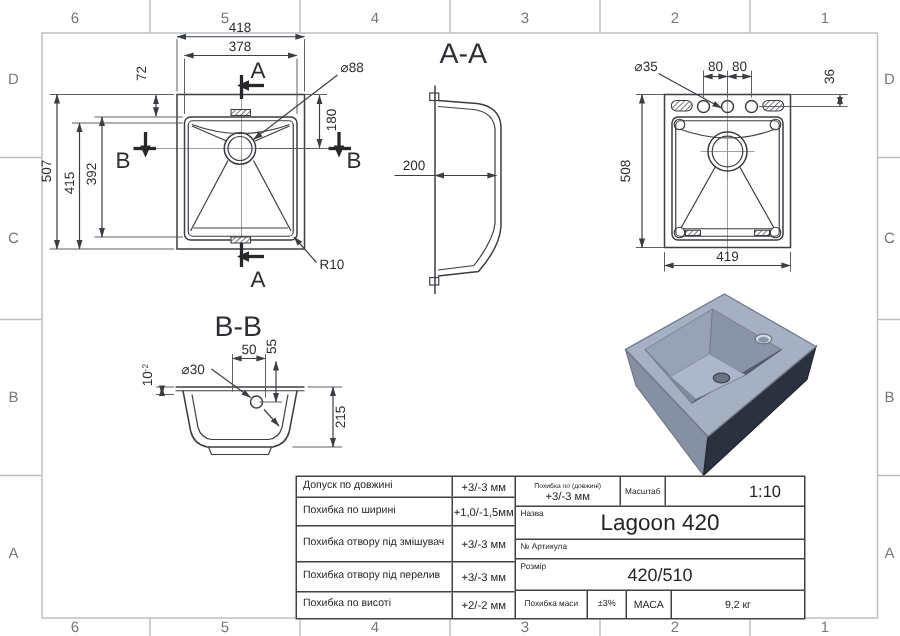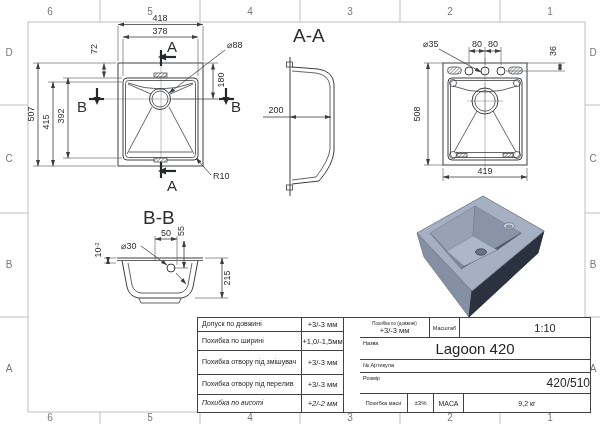--- a/index.html
+++ b/index.html
@@ -13,26 +13,26 @@
   .dim{stroke:#3b3e43;stroke-width:0.8;fill:none}
   .ext{stroke:#595c61;stroke-width:0.65;fill:none}
   .cl{stroke:#8a8d92;stroke-width:0.55;fill:none}
   .fr{stroke:#bcc0c6;stroke-width:1;fill:none}
   .dt{font-size:9px}
   .st{font-size:15px;font-weight:500}
   .vt{font-size:19px;font-weight:400}
   .zt{font-size:10px;fill:#75787d}
 
   
-  .tb{position:absolute;left:197px;top:317px;width:394px;height:96px;border:1px solid #3f4246;
-      display:flex;background:#fff;box-sizing:border-box;gap:16px;}
+  .tb{position:absolute;left:197px;top:317px;width:340px;height:96px;border:1px solid #3f4246;
+      display:flex;background:#fff;box-sizing:border-box;}
   .tb *{box-sizing:border-box;}
   .tbl{width:146px;display:flex;flex-direction:column;border-right:1px solid #3f4246;}
   .tbl .row{display:flex;border-bottom:1px solid #3f4246;}
-  .tbl .row:last-child{border-bottom:none;flex:1;font-style:italic;}
+  .tbl .row:last-child{border-bottom:none;flex:1;}
   .r1{flex:0 0 14px}.r2{flex:0 0 19px}.r3{flex:0 0 24px}.r4{flex:0 0 20px}
   .tbl .lab{width:104px;padding:1px 2px 1px 4px;font-size:7px;line-height:1.15;
             display:flex;align-items:center;border-right:1px solid #3f4246;}
   .tbl .val{flex:1;display:flex;align-items:center;justify-content:center;font-size:7.5px;white-space:nowrap;}
   .tbm{width:110px;display:flex;flex-direction:column;border-right:1px solid #3f4246;}
   .tbm .hrow{display:flex;flex:0 0 16px;border-bottom:1px solid #3f4246;}
   .tbm .hcell{flex:1;font-size:5.5px;padding:2px 2px;border-right:1px solid #3f4246;overflow:hidden;}
   .tbm .hcell:last-child{border-right:none;}
   .idcell{display:flex;flex-direction:column;align-items:center;justify-content:center;font-size:5px;line-height:1.2;padding:0;}
   .logo{flex:1;display:flex;align-items:center;justify-content:center;font-size:26px;
@@ -42,21 +42,21 @@
   .tbr .r:last-child{border-bottom:none;}
   .rr1{flex:0 0 20px}.rr2{flex:0 0 22px}.rr3{flex:0 0 13px}.rr4{flex:0 0 21px}.rr5{flex:1}
   .gt{width:70px;height:100%;border-right:1px solid #3f4246;display:flex;flex-direction:column;
       align-items:center;justify-content:center;}
   .gl{font-size:4.5px;white-space:nowrap;}
   .gv{font-size:7.5px;}
   .sc{width:30px;height:100%;border-right:1px solid #3f4246;display:flex;align-items:center;justify-content:center;font-size:5.5px;}
   .sv{flex:1;display:flex;align-items:center;justify-content:center;font-size:11px;font-weight:500;margin-left:40px;}
   .mini{position:absolute;left:3px;top:2px;font-size:5.5px;}
   .big{width:100%;text-align:center;font-size:15px;}
-  .med{width:100%;text-align:right;font-size:12px;}
+  .med{width:100%;text-align:center;font-size:12px;}
   .m1{width:48px;height:100%;border-right:1px solid #3f4246;font-size:5.5px;display:flex;align-items:center;justify-content:center;}
   .m2{width:26px;height:100%;border-right:1px solid #3f4246;font-size:6px;display:flex;align-items:center;justify-content:center;}
   .m3{width:30px;height:100%;border-right:1px solid #3f4246;font-size:7px;display:flex;align-items:center;justify-content:center;}
   .m4{flex:1;height:100%;font-size:7px;display:flex;align-items:center;justify-content:center;}
 </style>
 </head>
 <body>
 
 <div class="sheet">
 

